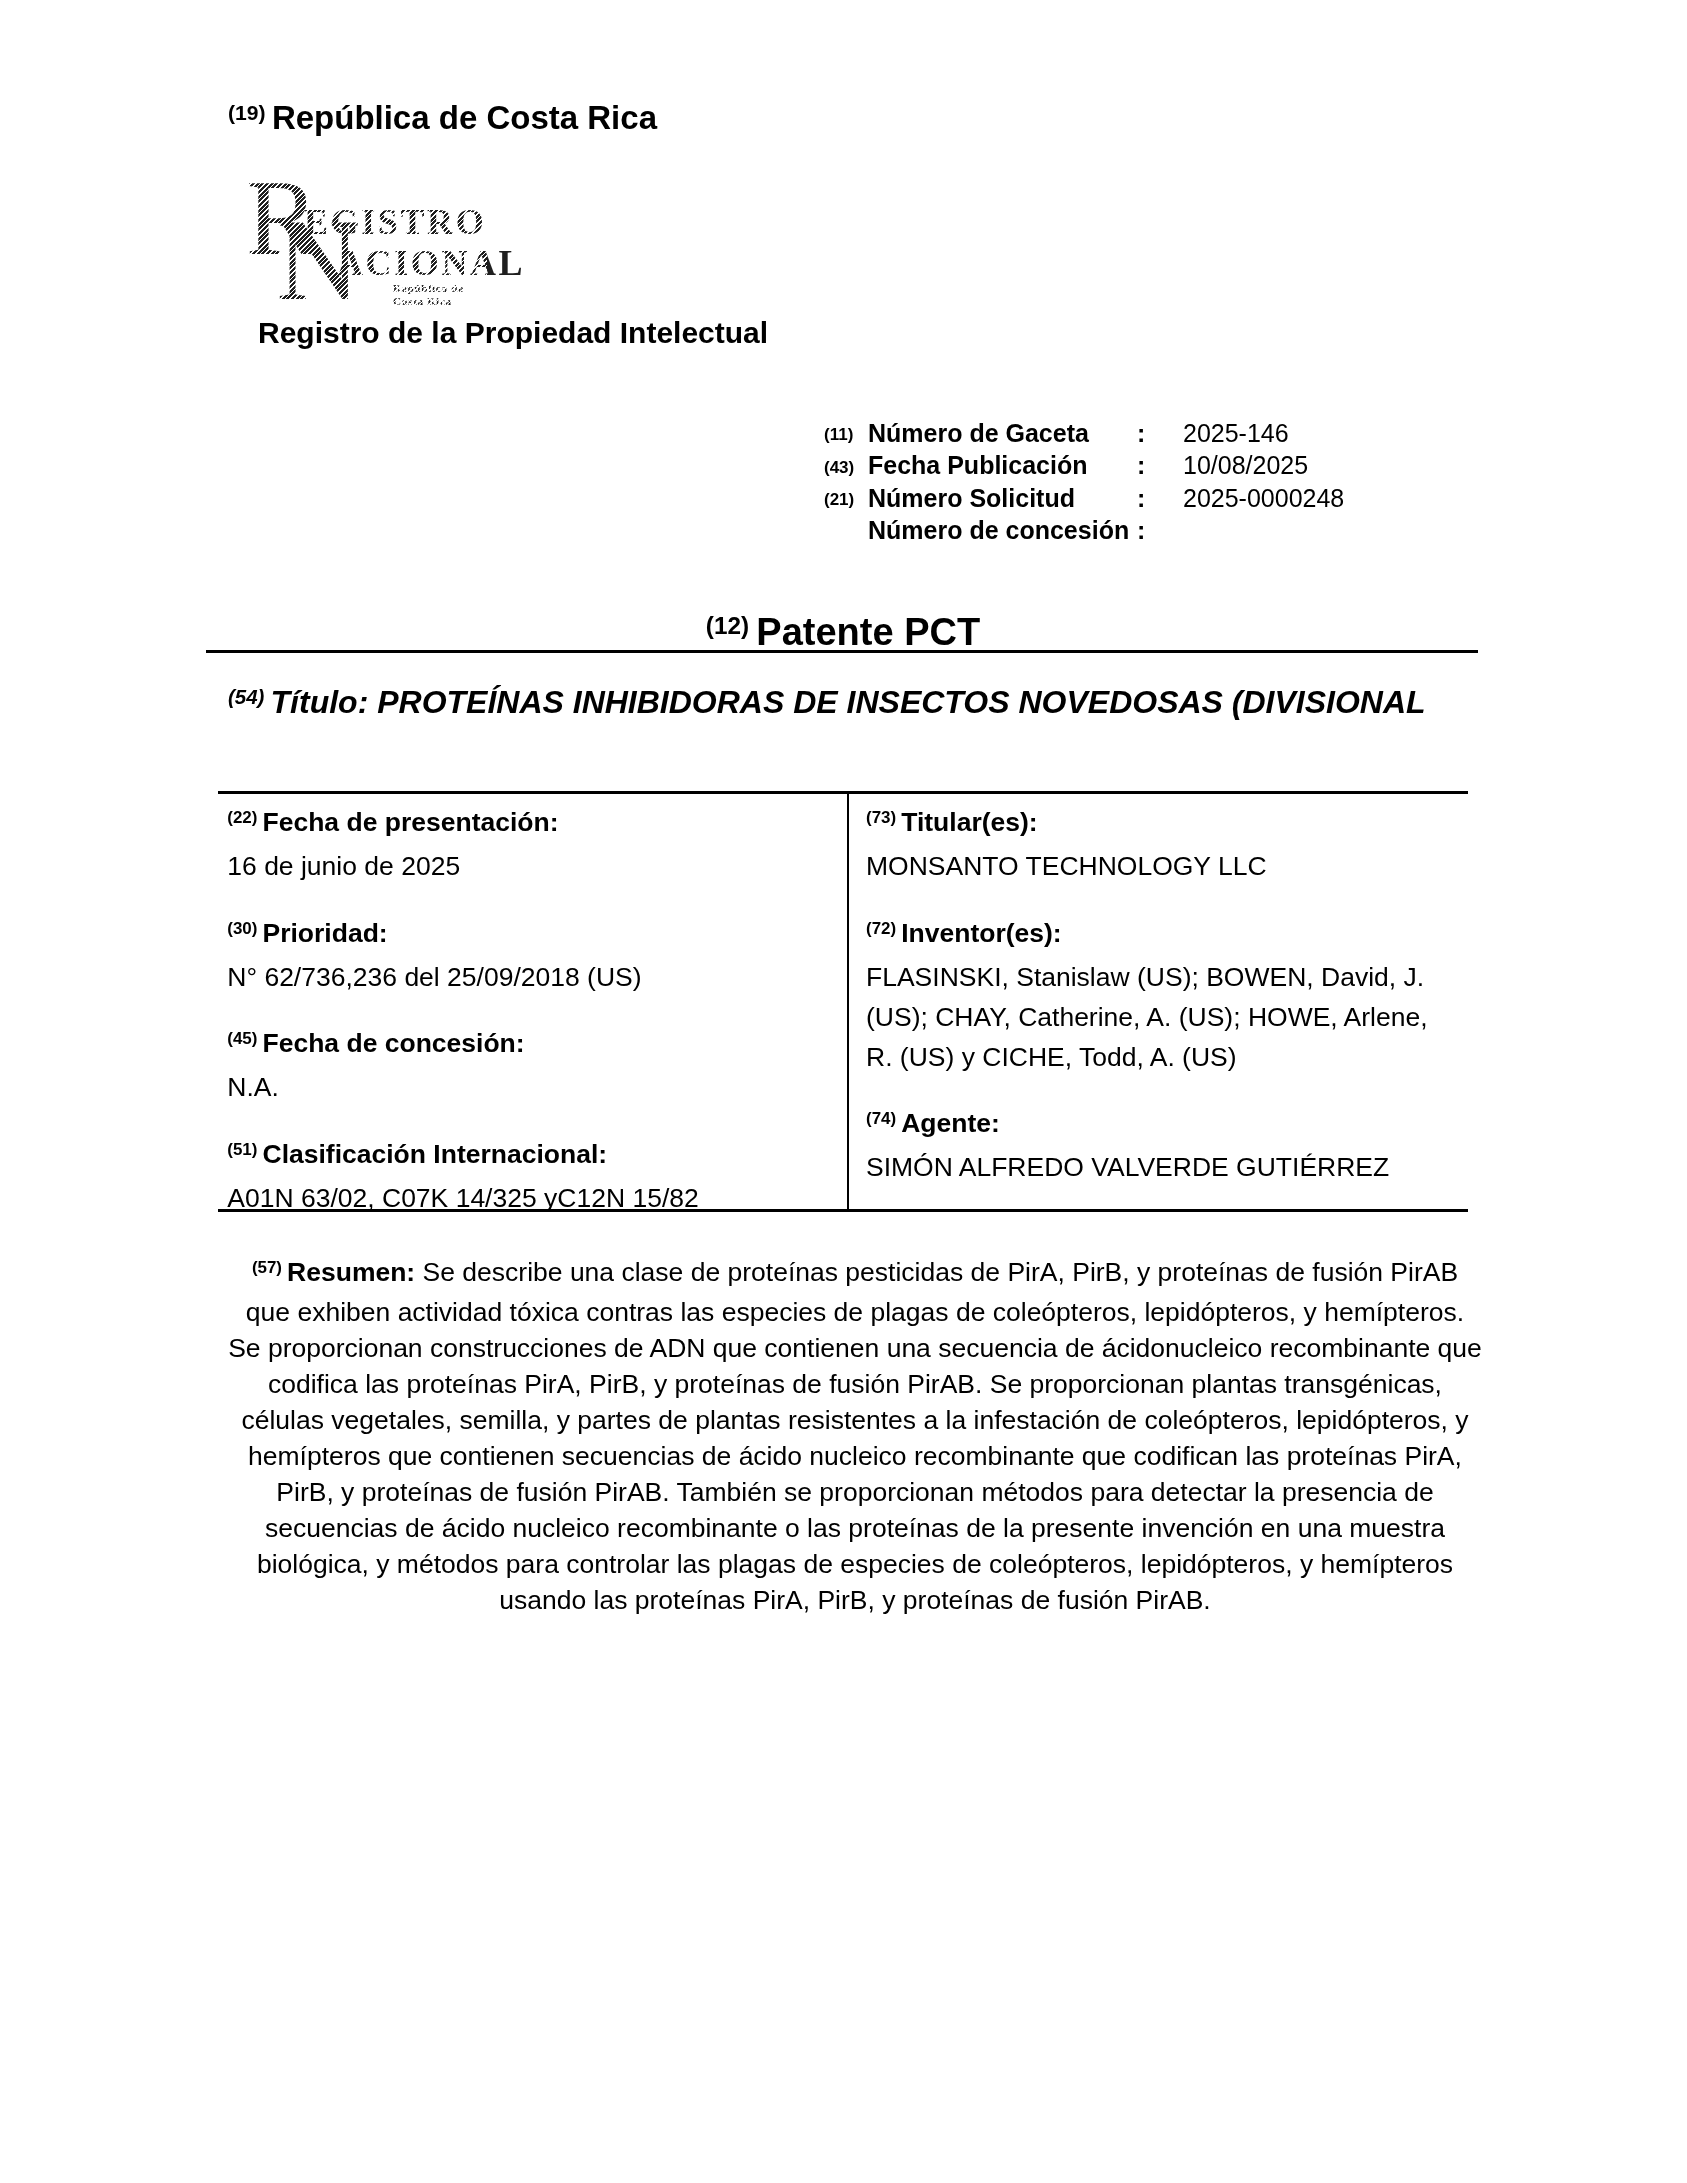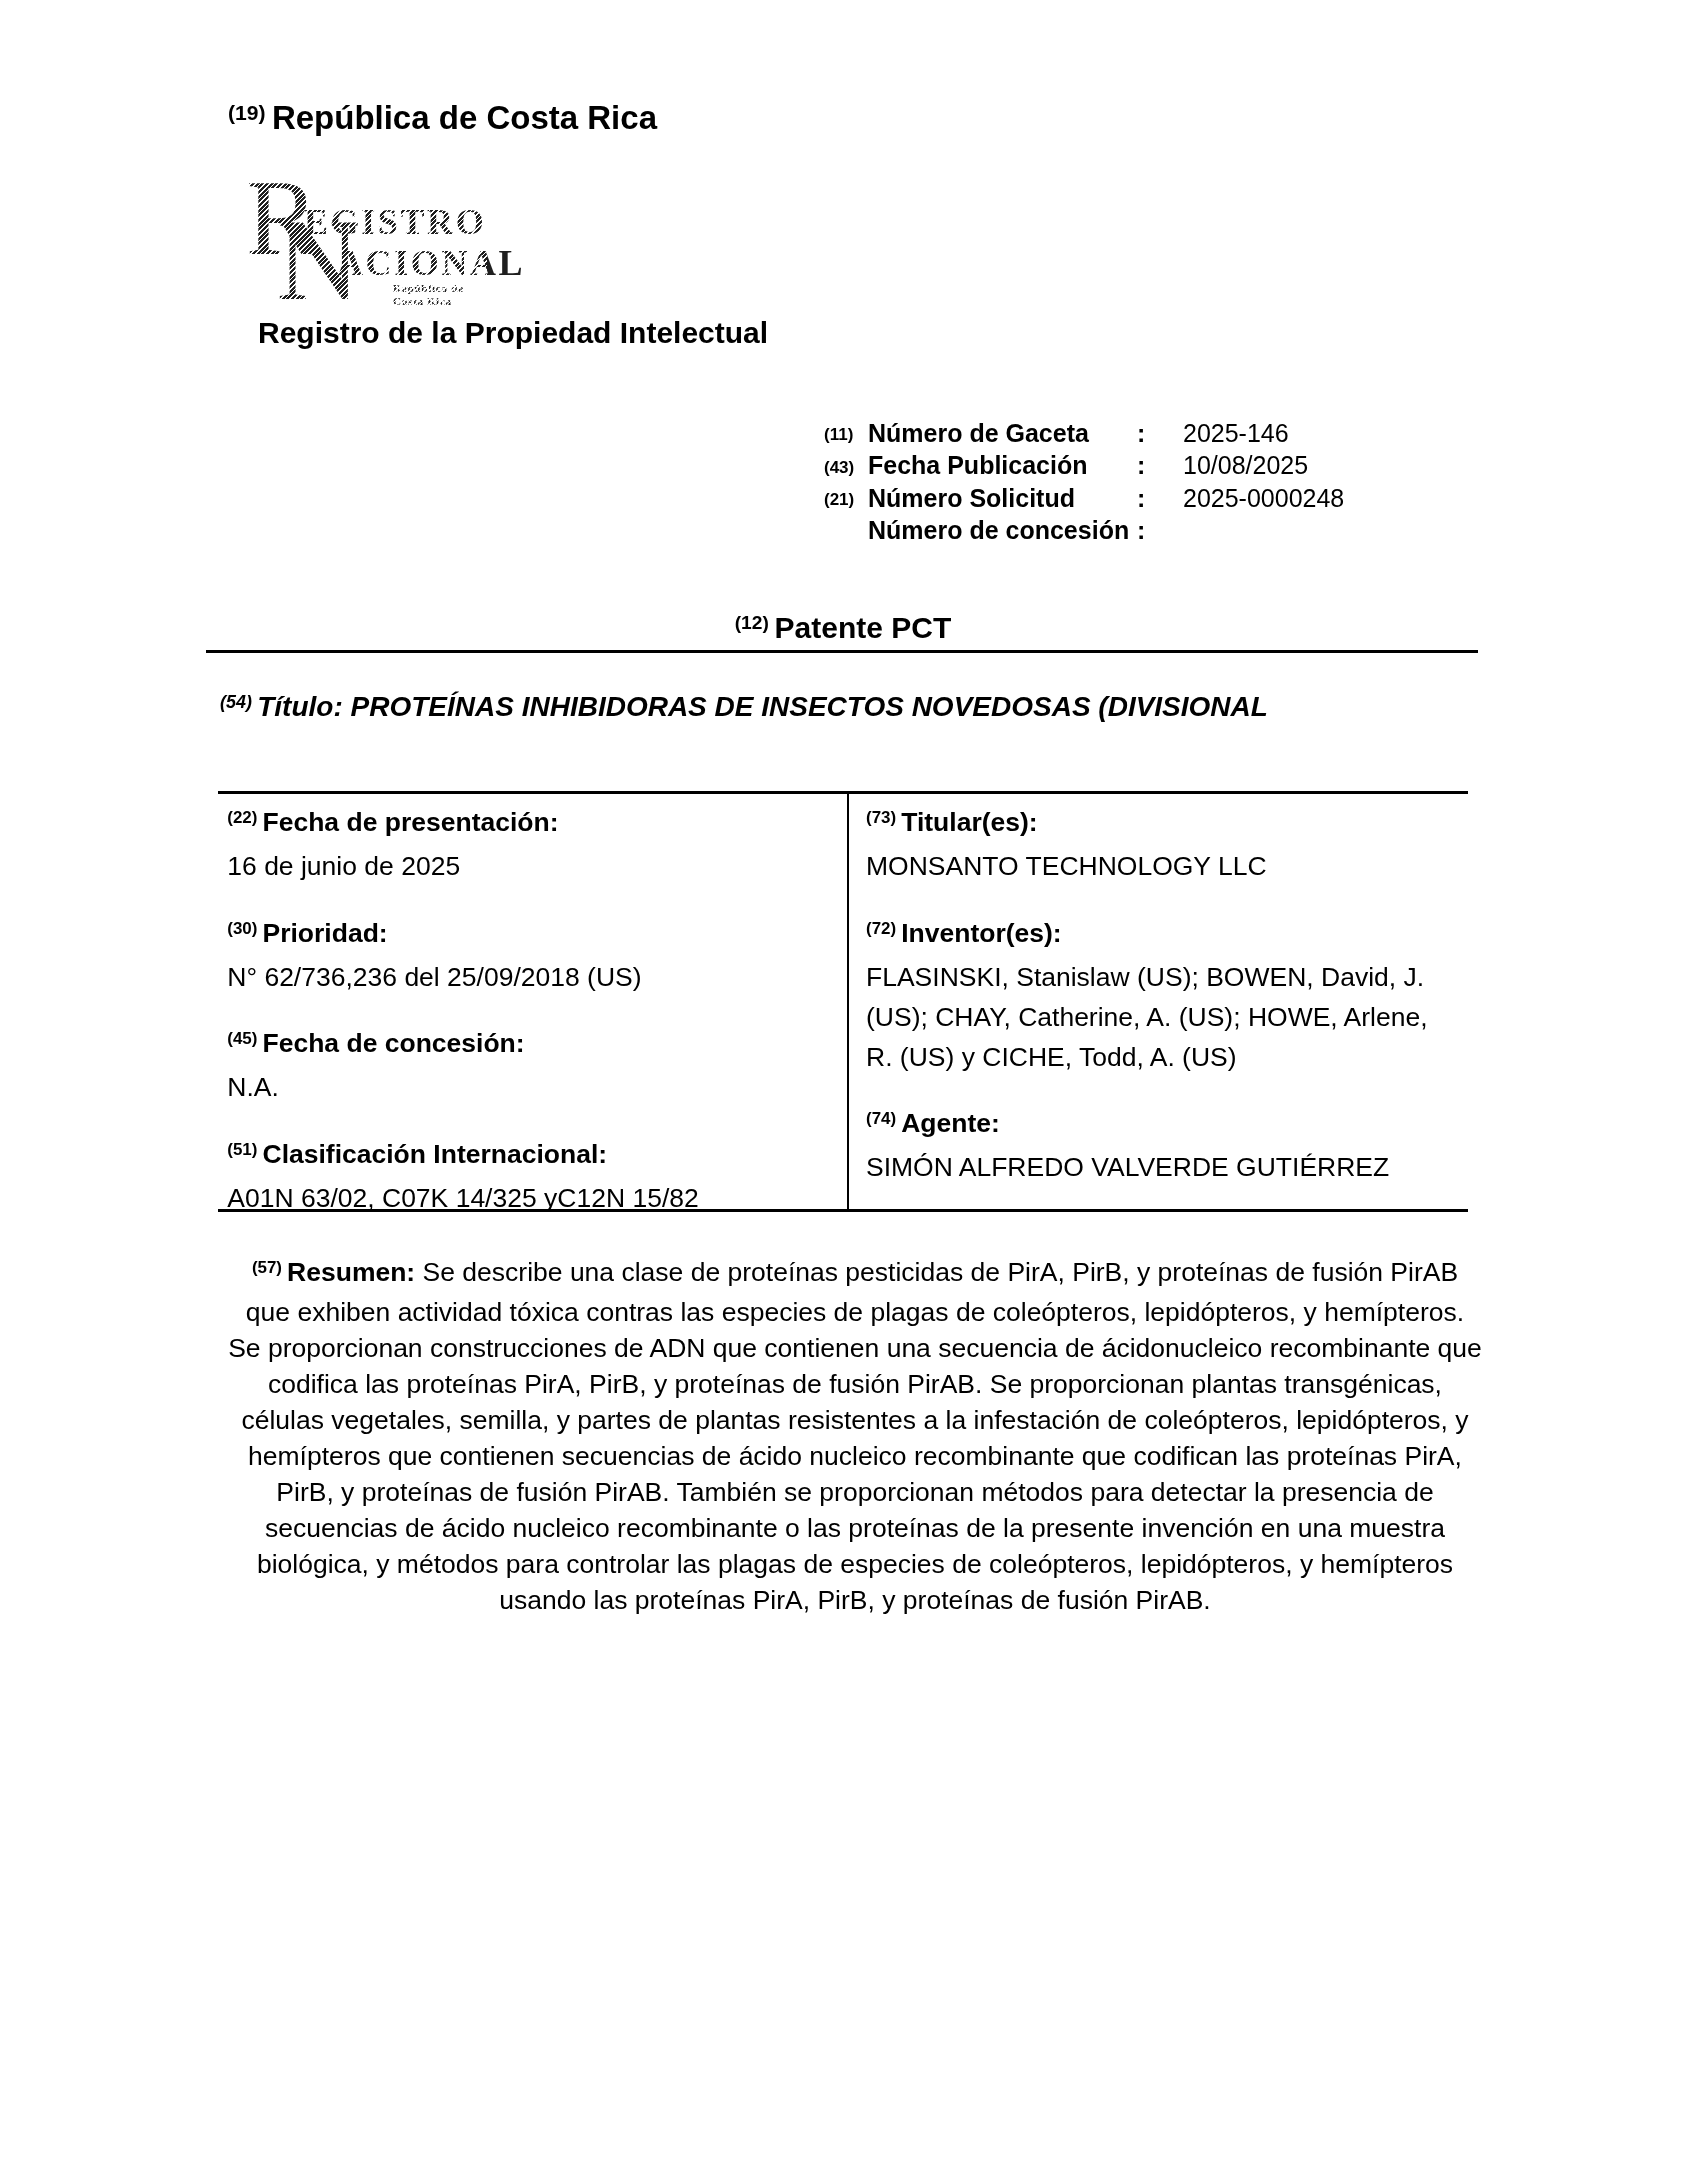--- a/index.html
+++ b/index.html
@@ -77,42 +77,42 @@
   .meta-colon { width: 30px; font-weight: 700; text-align: left; }
   .meta-value { font-weight: 400; white-space: nowrap; padding-left: 16px; }
 
   
   .doc-type {
     position: absolute;
     left: 218px;
     top: 611px;
     width: 1250px;
     text-align: center;
-    font-size: 30px;
+    font-size: 38px;
     font-weight: 700;
   }
   .rule {
     position: absolute;
     left: 206px;
     top: 650px;
     width: 1272px;
     height: 3.3px;
     background: #000000;
   }
 
   
   .title-block {
     position: absolute;
-    left: 220px;
+    left: 228px;
     top: 687px;
     width: 1257px;
-    font-size: 28px;
+    font-size: 32px;
     font-weight: 700;
     font-style: italic;
-    line-height: 40px;
+    line-height: 30px;
   }
   .title-block .sup { font-style: italic; }
 
   
   .bib-table {
     position: absolute;
     left: 218px;
     top: 791px;
     width: 1250px;
     height: 421px;

